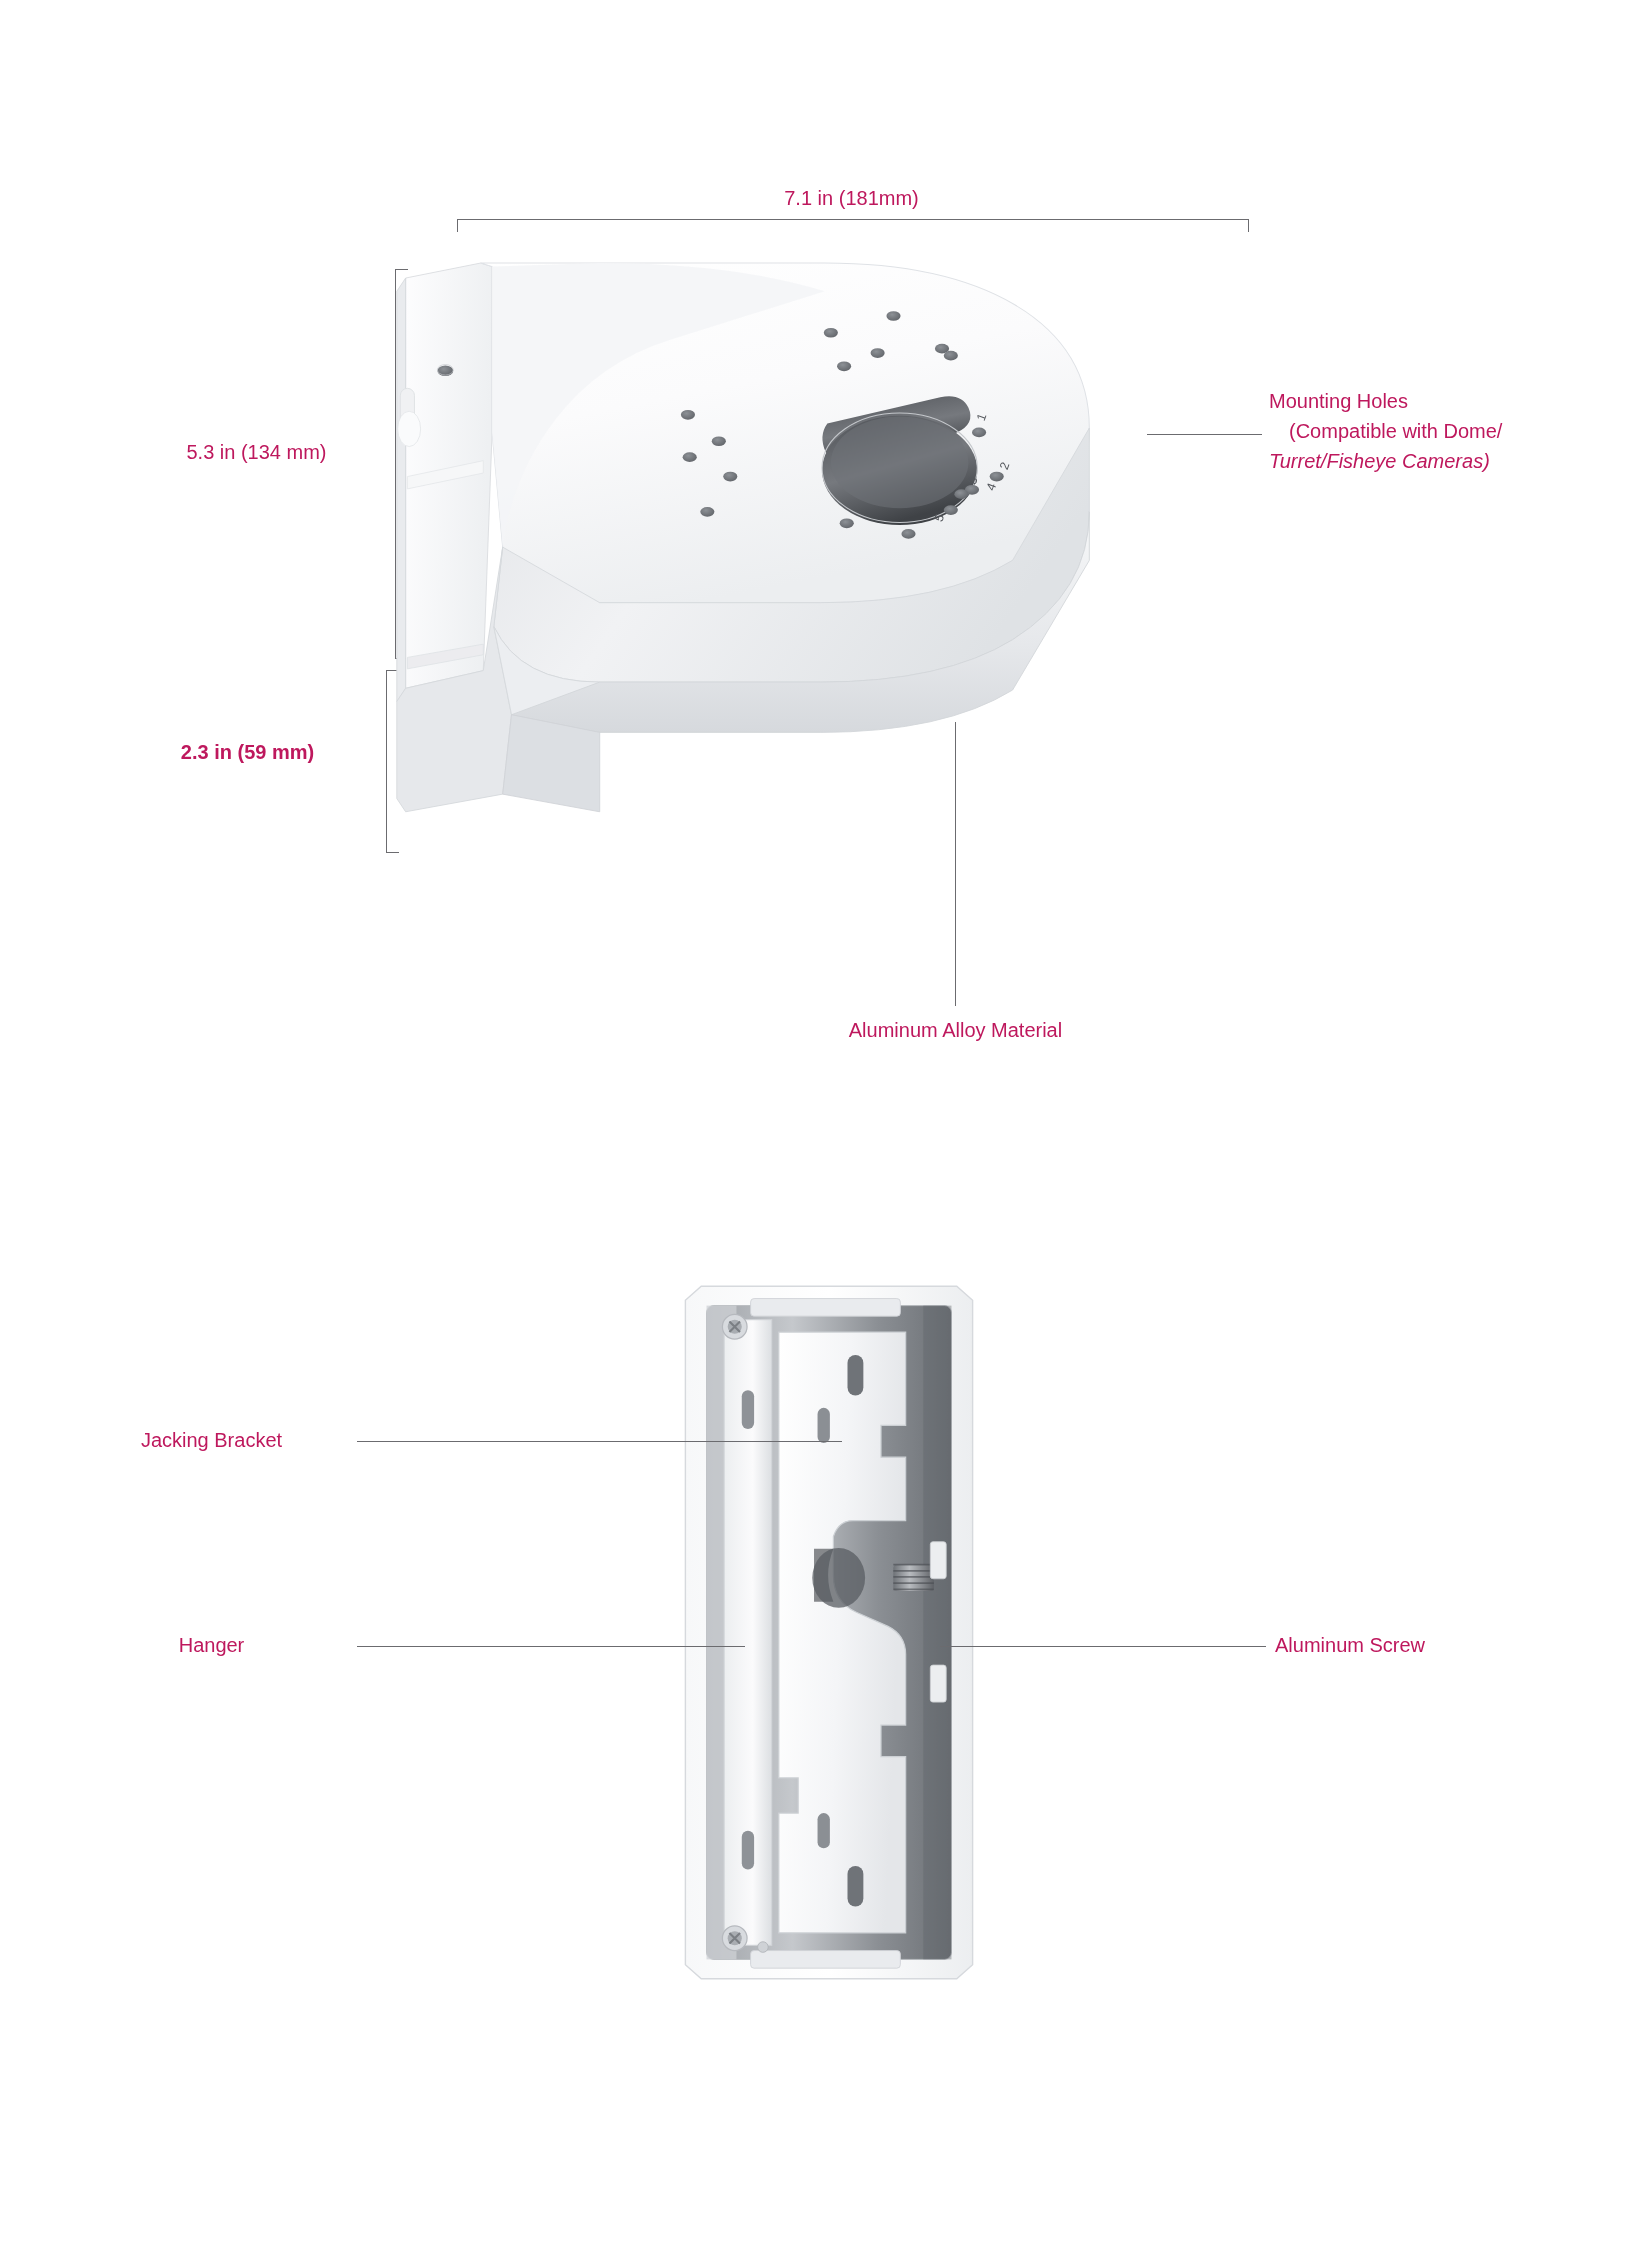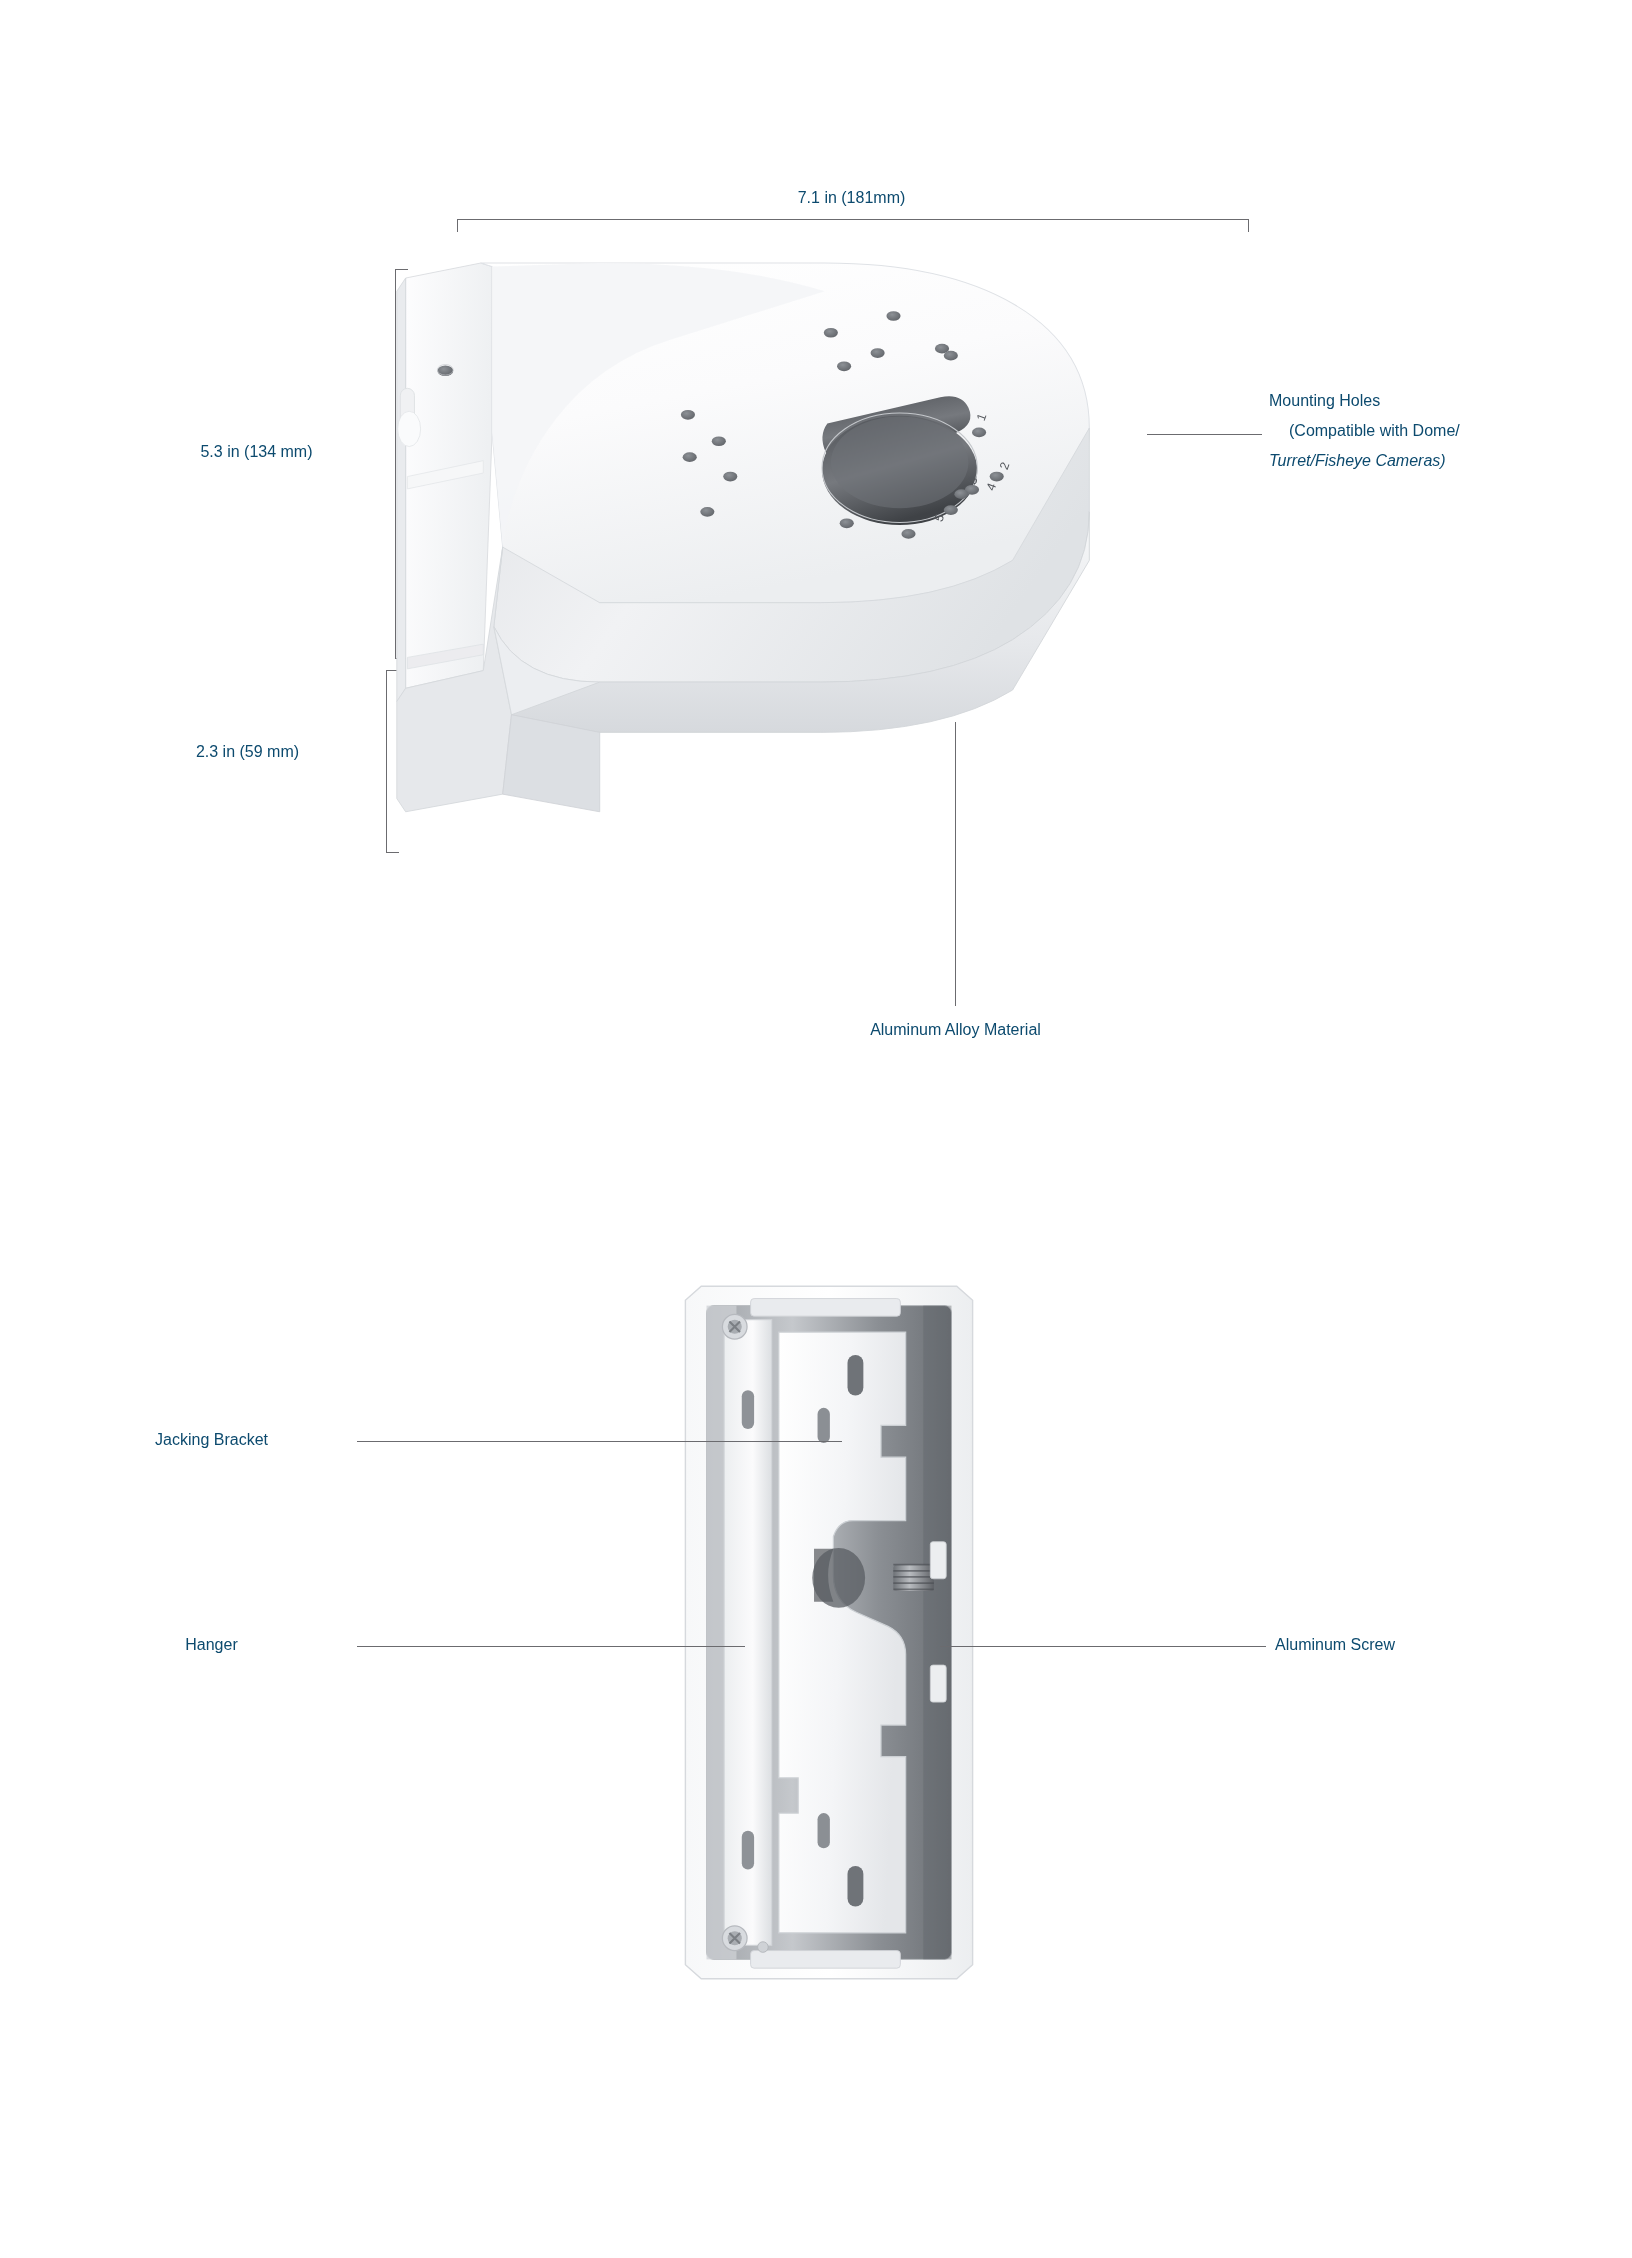--- a/index.html
+++ b/index.html
@@ -18,23 +18,23 @@
   .stage {
     position: absolute;
     left: 0; top: 0;
     width: 1632px;
     height: 2258px;
   }
 
   
   .label {
     position: absolute;
-    font-size: 16px;
+    font-size: 20px;
     line-height: 30px;
-    color: #0c4a6e;
+    color: #be185d;
     white-space: pre;
   }
   .label.right { text-align: center; }
   .label.center { text-align: center; }
 
   
   .leader-h {
     position: absolute;
     height: 0;
     border-top: 1.2px solid #6b6b6f;
@@ -72,21 +72,21 @@
 
 <div class="stage">
 
   <div class="dim-top" style="left:457px; top:219px; width:790px;"></div>
   <div class="label center" style="left:633px; top:183px; width:437px;">7.1 in (181mm)</div>
 
   <div class="dim-left" style="left:395px; top:269px; height:388px;"></div>
   <div class="label right" style="left:141px; top:437px; width:231px;">5.3 in (134 mm)</div>
 
   <div class="dim-left" style="left:386px; top:670px; height:181px;"></div>
-  <div class="label right" style="left:132px; top:737px; width:231px;">2.3 in (59 mm)</div>
+  <div class="label right" style="left:132px; top:737px; width:231px;font-weight:bold;">2.3 in (59 mm)</div>
 
   <div class="figure" style="left:379px; top:256px;">
     <svg width="909" height="644" viewBox="0 0 1030 730" xmlns="http://www.w3.org/2000/svg">
       <defs>
         <linearGradient id="topFace" x1="0" y1="0" x2="0.35" y2="1">
           <stop offset="0%" stop-color="#ffffff"></stop>
           <stop offset="45%" stop-color="#fbfbfc"></stop>
           <stop offset="100%" stop-color="#eceef0"></stop>
         </linearGradient>
         <linearGradient id="sideFace" x1="0" y1="0" x2="1" y2="0.3">

